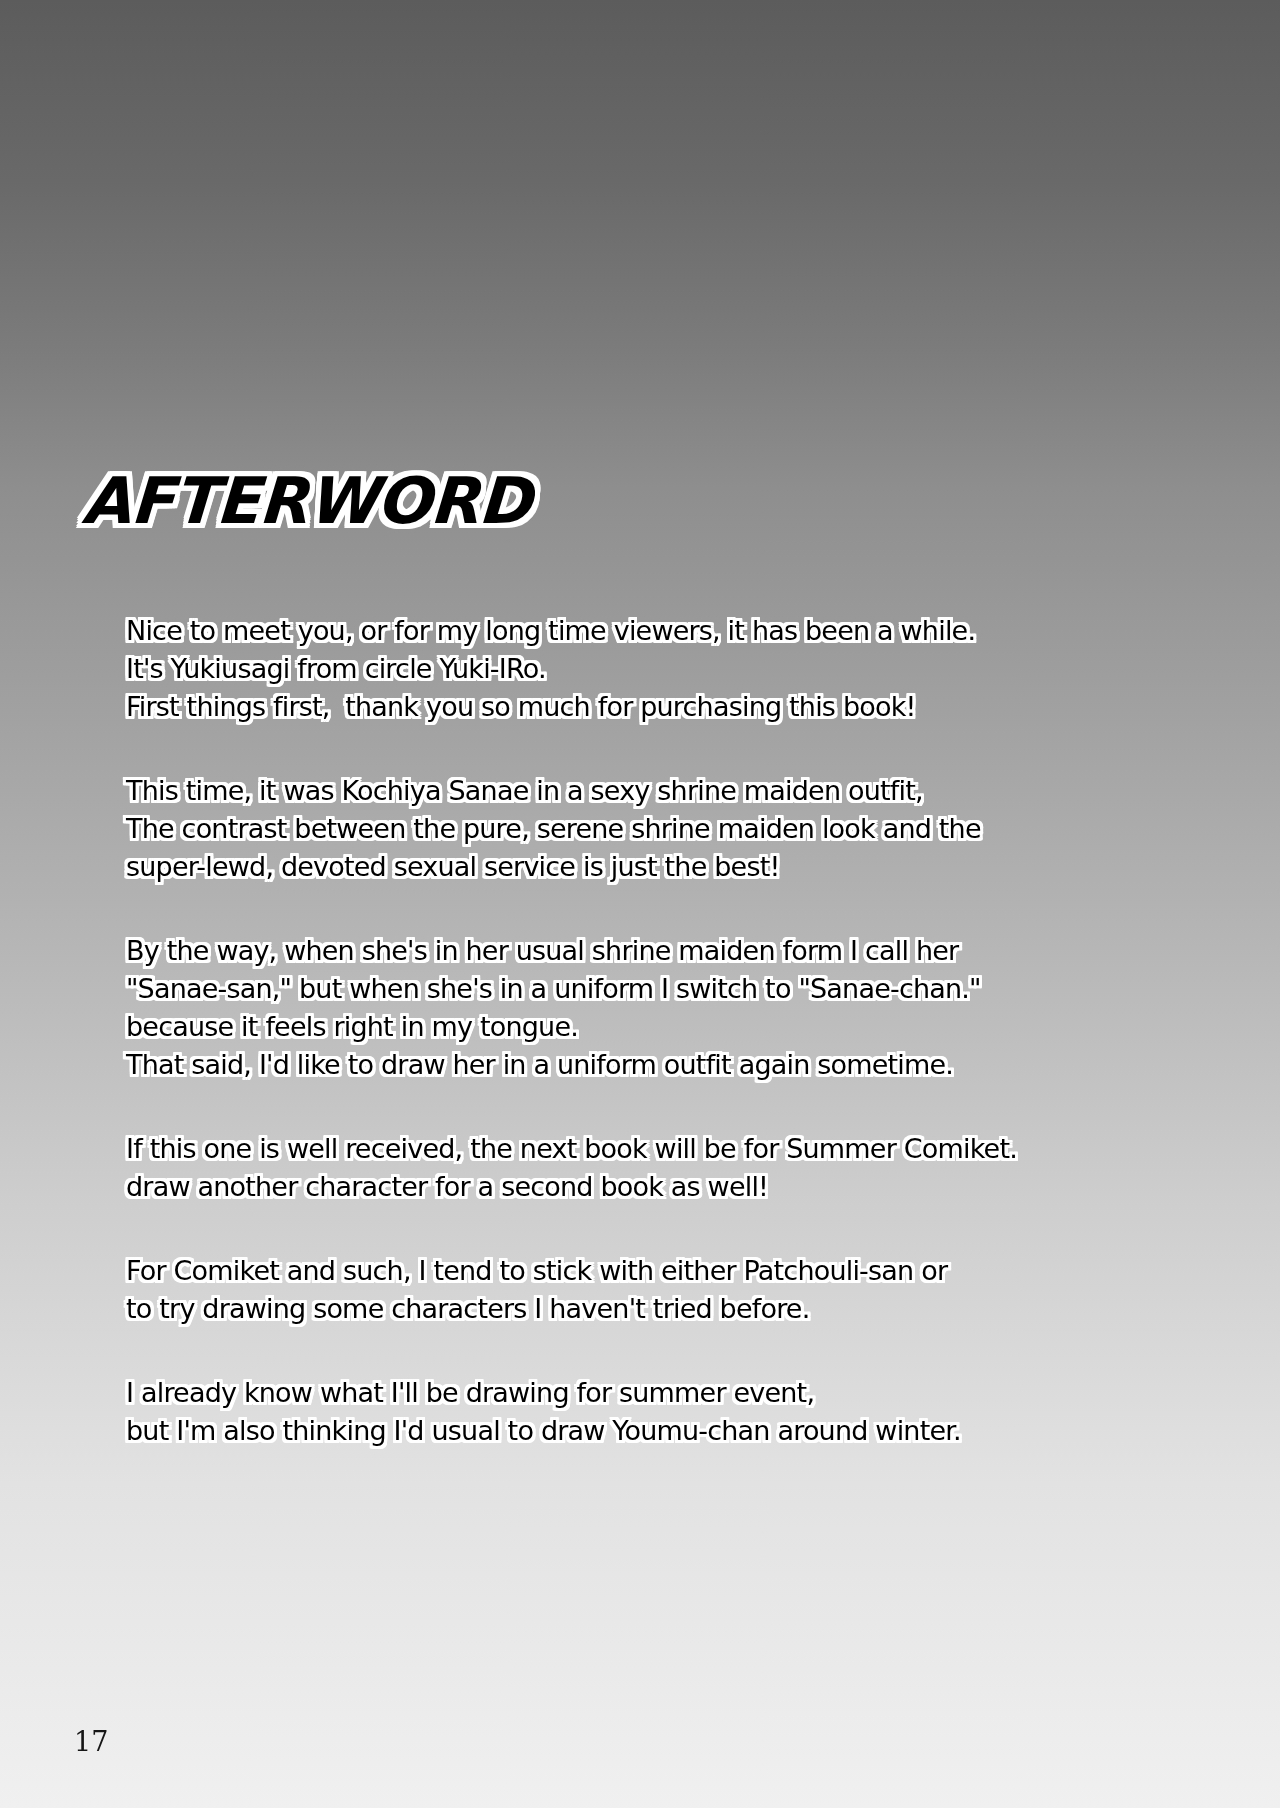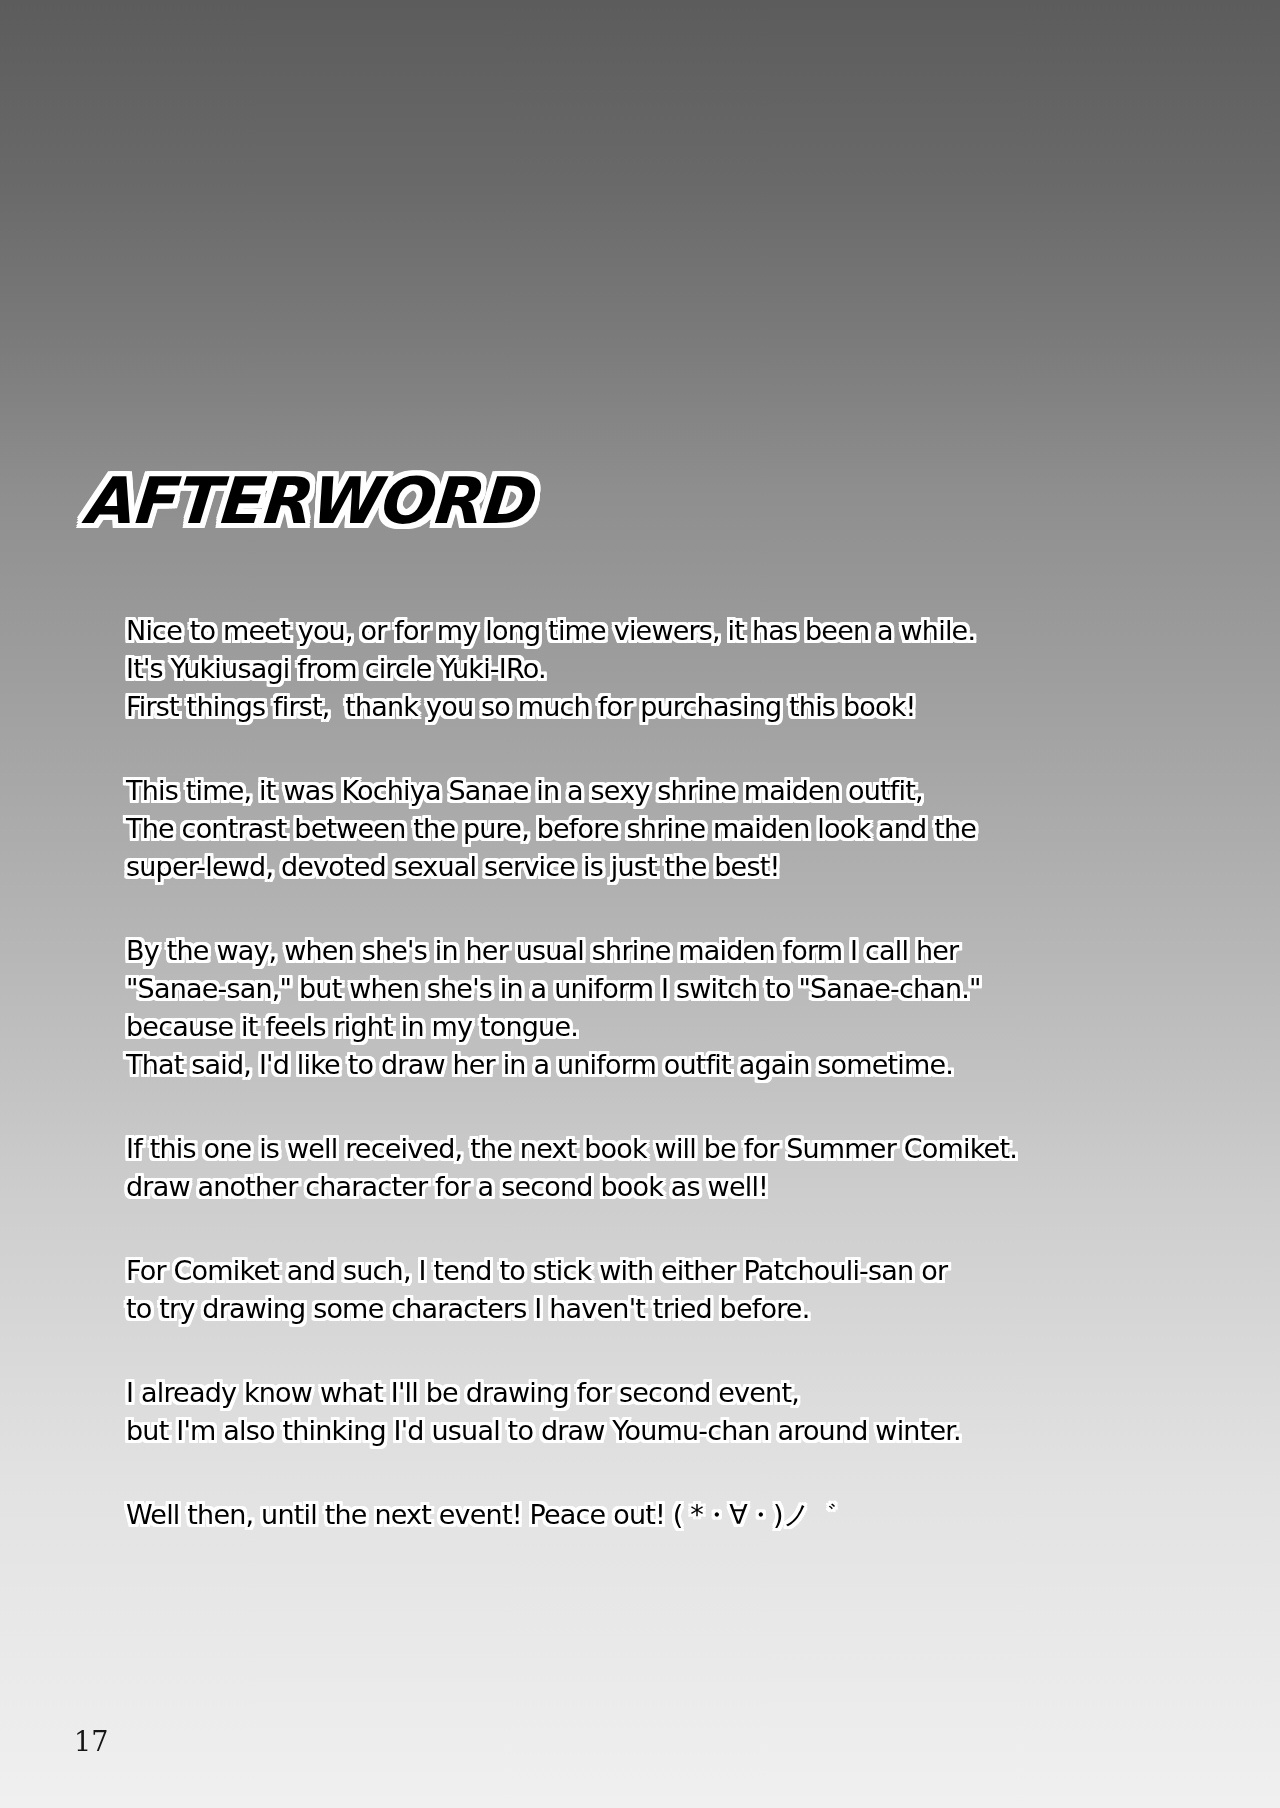--- a/index.html
+++ b/index.html
@@ -95,21 +95,21 @@
   <div class="body-text">
 
     <div class="para">
       <div class="line outlined">Nice to meet you, or for my long time viewers, it has been a while.</div>
       <div class="line outlined">It's Yukiusagi from circle Yuki-IRo.</div>
       <div class="line outlined">First things first,  thank you so much for purchasing this book!</div>
     </div>
 
     <div class="para">
       <div class="line outlined">This time, it was Kochiya Sanae in a sexy shrine maiden outfit,</div>
-      <div class="line outlined">The contrast between the pure, before shrine maiden look and the</div>
+      <div class="line outlined">The contrast between the pure, serene shrine maiden look and the</div>
       <div class="line outlined">super-lewd, devoted sexual service is just the best!</div>
     </div>
 
     <div class="para">
       <div class="line outlined">By the way, when she's in her usual shrine maiden form I call her</div>
       <div class="line outlined">"Sanae-san," but when she's in a uniform I switch to "Sanae-chan."</div>
       <div class="line outlined">because it feels right in my tongue.</div>
       <div class="line outlined">That said, I'd like to draw her in a uniform outfit again sometime.</div>
     </div>
 
@@ -117,25 +117,22 @@
       <div class="line outlined">If this one is well received, the next book will be for Summer Comiket.</div>
       <div class="line outlined">draw another character for a second book as well!</div>
     </div>
 
     <div class="para">
       <div class="line outlined">For Comiket and such, I tend to stick with either Patchouli-san or</div>
       <div class="line outlined">to try drawing some characters I haven't tried before.</div>
     </div>
 
     <div class="para">
-      <div class="line outlined">I already know what I'll be drawing for second event,</div>
+      <div class="line outlined">I already know what I'll be drawing for summer event,</div>
       <div class="line outlined">but I'm also thinking I'd usual to draw Youmu-chan around winter.</div>
     </div>
 
-    <div class="para">
-      <div class="line outlined">Well then, until the next event! Peace out! ( *・∀・)ノ゛</div>
-    </div>
 
   </div>
 
   <div class="page-num">17</div>
 
 </div>
 
 </body></html>

